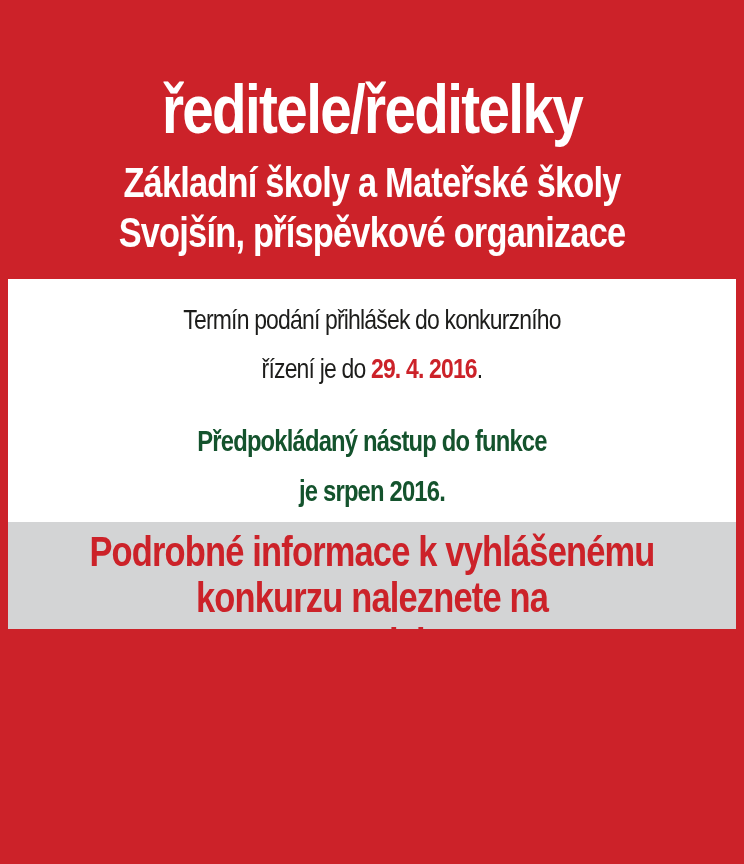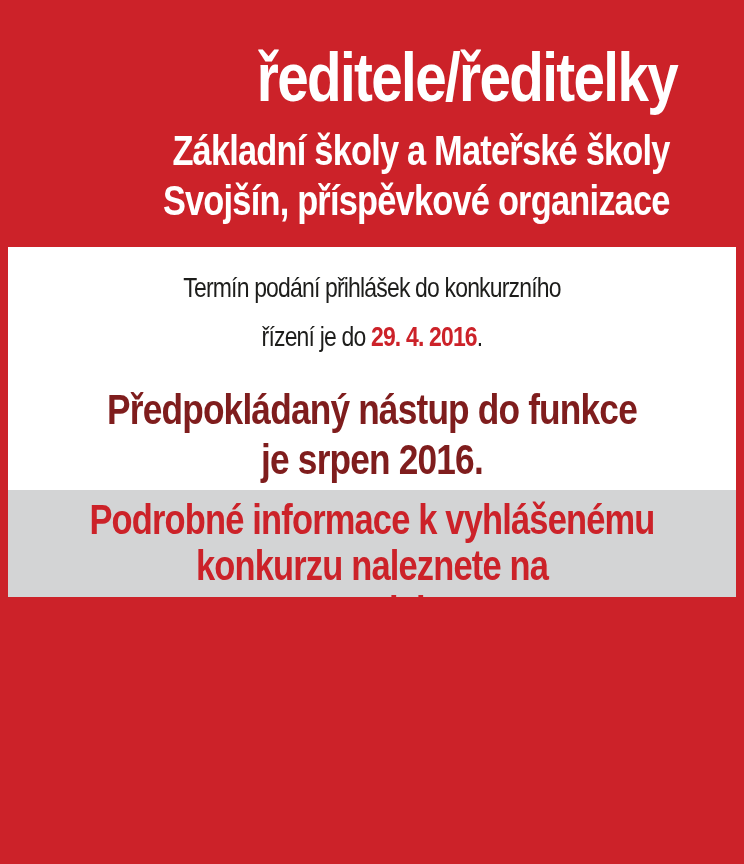--- a/index.html
+++ b/index.html
@@ -26,21 +26,21 @@
     box-sizing: border-box;
     text-align: center;
     overflow: hidden;
   }
   .panel-white { background: #ffffff; }
   .panel-gray  { background: var(--gray, #d3d4d5); }
 
   
   .spacer-top    { height: 25px; }           
   .section-head  { height: 253px; padding-top: 18px; }
-  .section-red   { height: 206px; padding-top: 16px; text-align: right; overflow: hidden; }
+  .section-red   { height: 206px; padding-top: 16px; text-align: center; overflow: hidden; margin-top: 32px; }
   .section-dates { height: 243px; padding-top: 16px; }
   .section-foot  { height: 107px; padding-top: 7px; }
 
   
   .title {
     font-size: 103px;
     line-height: 112px;
     font-weight: 400;
     color: var(--titlegray, #7a7a7a);
     letter-spacing: -2px;
@@ -74,24 +74,24 @@
     line-height: 49px;
     color: var(--black, #1d1d1b);
     letter-spacing: -1px;
   }
   .deadline .date {
     font-weight: 700;
     color: var(--red, #cc2229);
   }
   .start-block {
     margin-top: 23px;
-    font-size: 43px;
+    font-size: 29px;
     line-height: 50px;
     font-weight: 700;
-    color: #7f1d1d;
+    color: #14532d;
     letter-spacing: -1px;
   }
   .foot-text {
     font-size: 42px;
     line-height: 46px;
     font-weight: 700;
     color: var(--red, #cc2229);
     letter-spacing: -1px;
   }
 

